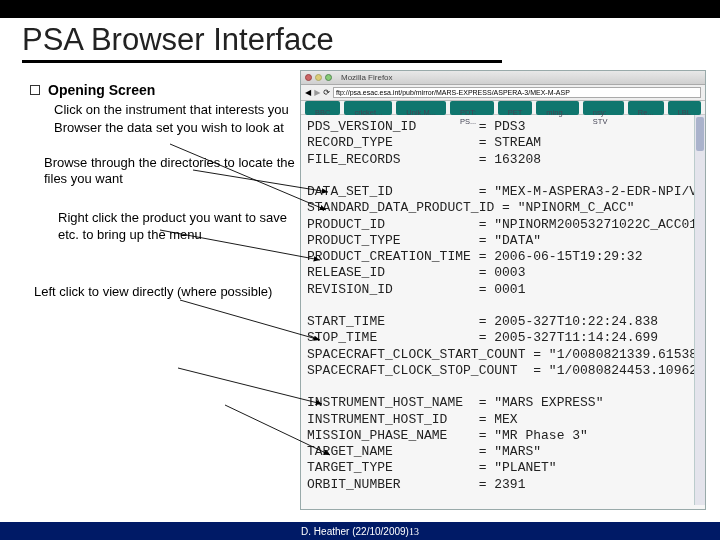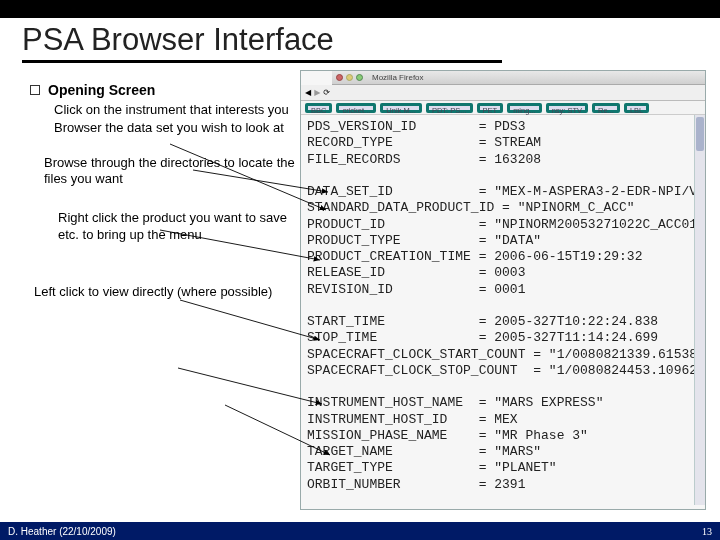--- a/index.html
+++ b/index.html
@@ -13,36 +13,36 @@
   }
   .body { position: absolute; left: 30px; top: 82px; width: 270px; color: #000; }
   .bullet-row { display: flex; gap: 8px; margin-bottom: 4px; }
   .marker { width: 10px; height: 10px; border: 1.4px solid #333; margin-top: 3px; flex: 0 0 auto; }
   .h1 { font-weight: bold; font-size: 14px; }
   .sub { font-size: 13px; margin-left: 24px; margin-top: 2px; line-height: 1.25; }
   .para { font-size: 13px; margin-left: 14px; margin-top: 18px; line-height: 1.3; }
   .para2 { font-size: 13px; margin-left: 28px; margin-top: 22px; line-height: 1.3; }
   .para3 { font-size: 13px; margin-left: 4px; margin-top: 40px; line-height: 1.3; }
 
-  .footer { position: absolute; left: 0; bottom: 0; width: 100%; height: 18px; background: #001a66; color: #fff; display: flex; justify-content: space-between; align-items: center; padding: 0 8px; font-size: 10px; }
+  .footer { position: absolute; left: 0; bottom: 0; width: 100%; height: 18px; background: #001a66; color: #fff; display: flex; justify-content: center; align-items: center; padding: 0 8px; font-size: 10px; }
   .page-num { font-size: 10px; font-family: Liberation Serif, serif; }
 
   .shot {
     position: absolute; left: 300px; top: 70px; width: 406px; height: 440px;
     border: 1px solid #9aa; background: #f6f6f6; font-size: 8px; font-family: "Courier New", monospace; overflow: hidden;
   }
-  .shot .titlebar { height: 14px; background: linear-gradient(#e8e8e8,#d0d0d0); border-bottom: 1px solid #aaa; display:flex; align-items:center; padding:0 4px; gap:3px;margin-left:31px; }
+  .shot .titlebar { height: 14px; background: linear-gradient(#e8e8e8,#d0d0d0); border-bottom: 1px solid #aaa; display:flex; align-items:center; padding:0 4px; gap:3px; }
   .dot { width:7px; height:7px; border-radius:50%; background:#c66; border:0.5px solid #944; }
   .dot.y { background:#dc7; border-color:#aa6; }
   .dot.g { background:#8c7; border-color:#585; }
   .titlebar-text { font-family: Arial; font-size:8px; color:#444; margin-left:6px; white-space:nowrap; }
   .addr { height: 16px; background: #efefef; border-bottom: 1px solid #bbb; display:flex; align-items:center; padding:0 4px; gap:3px; }
   .addr input { flex:1; font-size:7px; height:11px; border:1px solid #aaa; padding:0 2px; background:#fff; }
   .faviconrow { height: 14px; background: #f3f3f3; border-bottom: 1px solid #ccc; display:flex; align-items:center; gap:4px; padding:0 4px; font-family:Arial; font-size:7.5px; color:#445; }
-  .tabchip { background: #dde; border:3px solid #0f766e; border-radius:2px; padding:0 3px; height:10px; line-height:9px; }
+  .tabchip { background: #dde; border:7px solid #0f766e; border-radius:2px; padding:0 3px; height:10px; line-height:9px; }
   .pre {
     padding: 4px 6px; white-space: pre; line-height: 1.25; font-size: 13px; color: #222;
     height: 380px; overflow: hidden;
   }
   .vscroll { position:absolute; right:0; top:44px; width:11px; bottom:4px; background:#e4e4ec; border-left:1px solid #bcc; }
   .vthumb { position:absolute; left:1px; right:1px; top:2px; height:34px; background:#aab3cc; border-radius:2px; }
 
   
   .arrows { position:absolute; left:0; top:0; width:100%; height:100%; pointer-events:none; }
 </style>
@@ -71,20 +71,21 @@
     <div class="titlebar">
       <span class="dot"></span>
       <span class="dot y"></span>
       <span class="dot g"></span>
       <span class="titlebar-text">Mozilla Firefox</span>
     </div>
     <div class="addr">
       <span style="font-family:Arial">◀</span>
       <span style="font-family:Arial;color:#999">▶</span>
       <span style="font-family:Arial">⟳</span>
+      <input value="ftp://psa.esac.esa.int/pub/mirror/MARS-EXPRESS/ASPERA-3/MEX-M-ASP" style="">
     </div>
     <div class="faviconrow">
       <span class="tabchip">BBC</span>
       <span class="tabchip">cricket...</span>
       <span class="tabchip">Unik.M...</span>
       <span class="tabchip">PDT: PS...</span>
       <span class="tabchip">PET</span>
       <span class="tabchip">ming...</span>
       <span class="tabchip">nsy: STV</span>
       <span class="tabchip">Re...</span>

